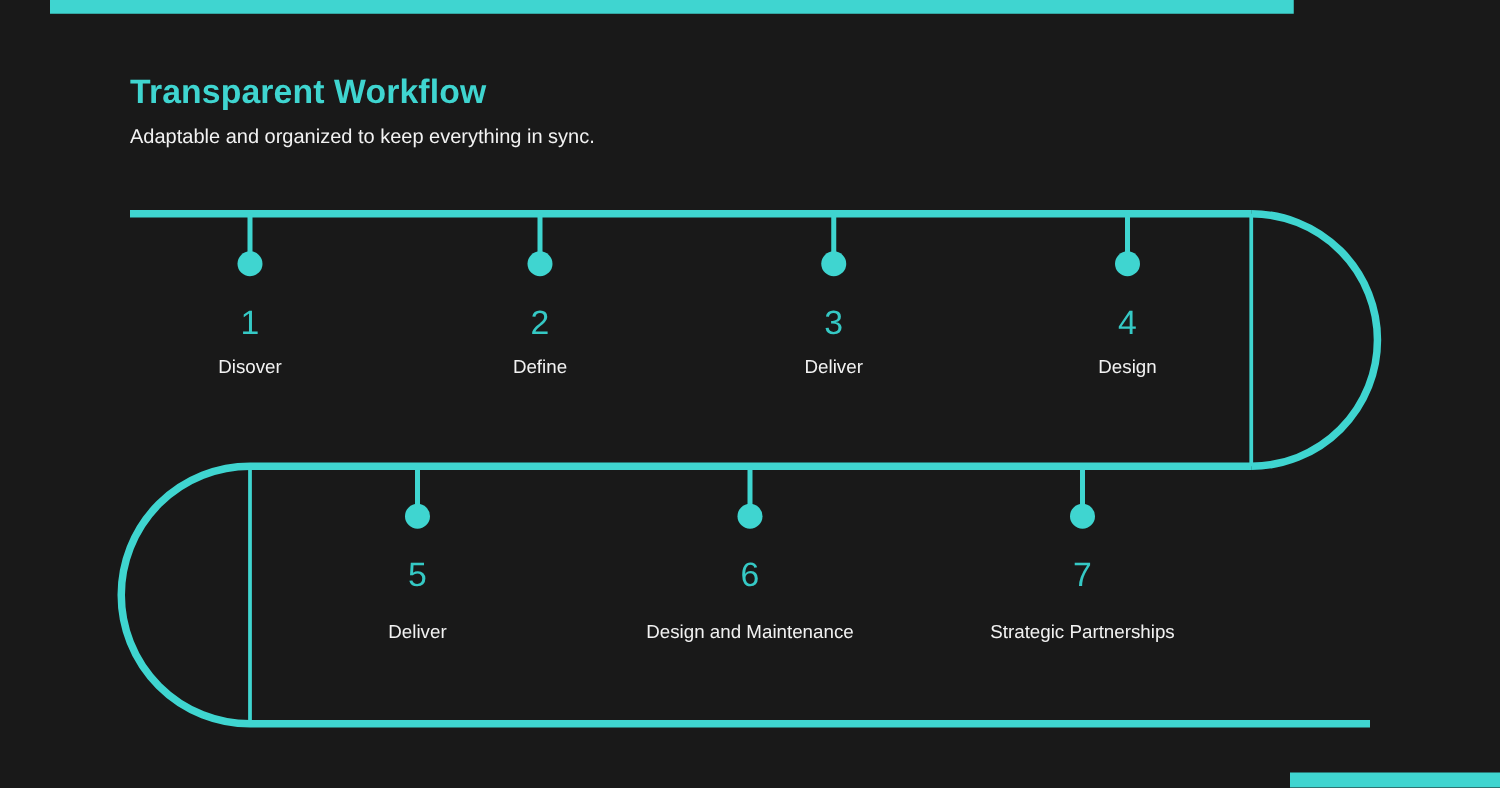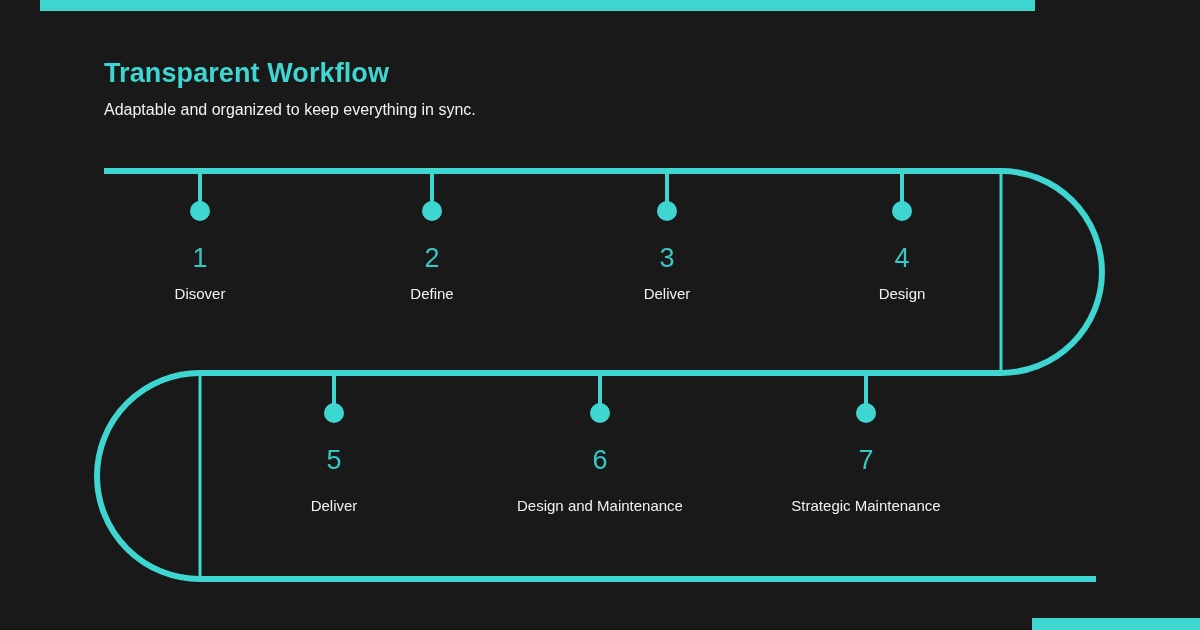--- a/index.html
+++ b/index.html
@@ -193,16 +193,16 @@
     <div class="node-stem"></div>
     <div class="node-dot"></div>
     <div class="node-num">6</div>
     <div class="node-label">Design and Maintenance</div>
   </div>
 
   <div class="node row-bottom" style="left:866px; top:373px;">
     <div class="node-stem"></div>
     <div class="node-dot"></div>
     <div class="node-num">7</div>
-    <div class="node-label">Strategic Maintenance</div>
+    <div class="node-label">Strategic Partnerships</div>
   </div>
 
 </div>
 
 </body></html>

